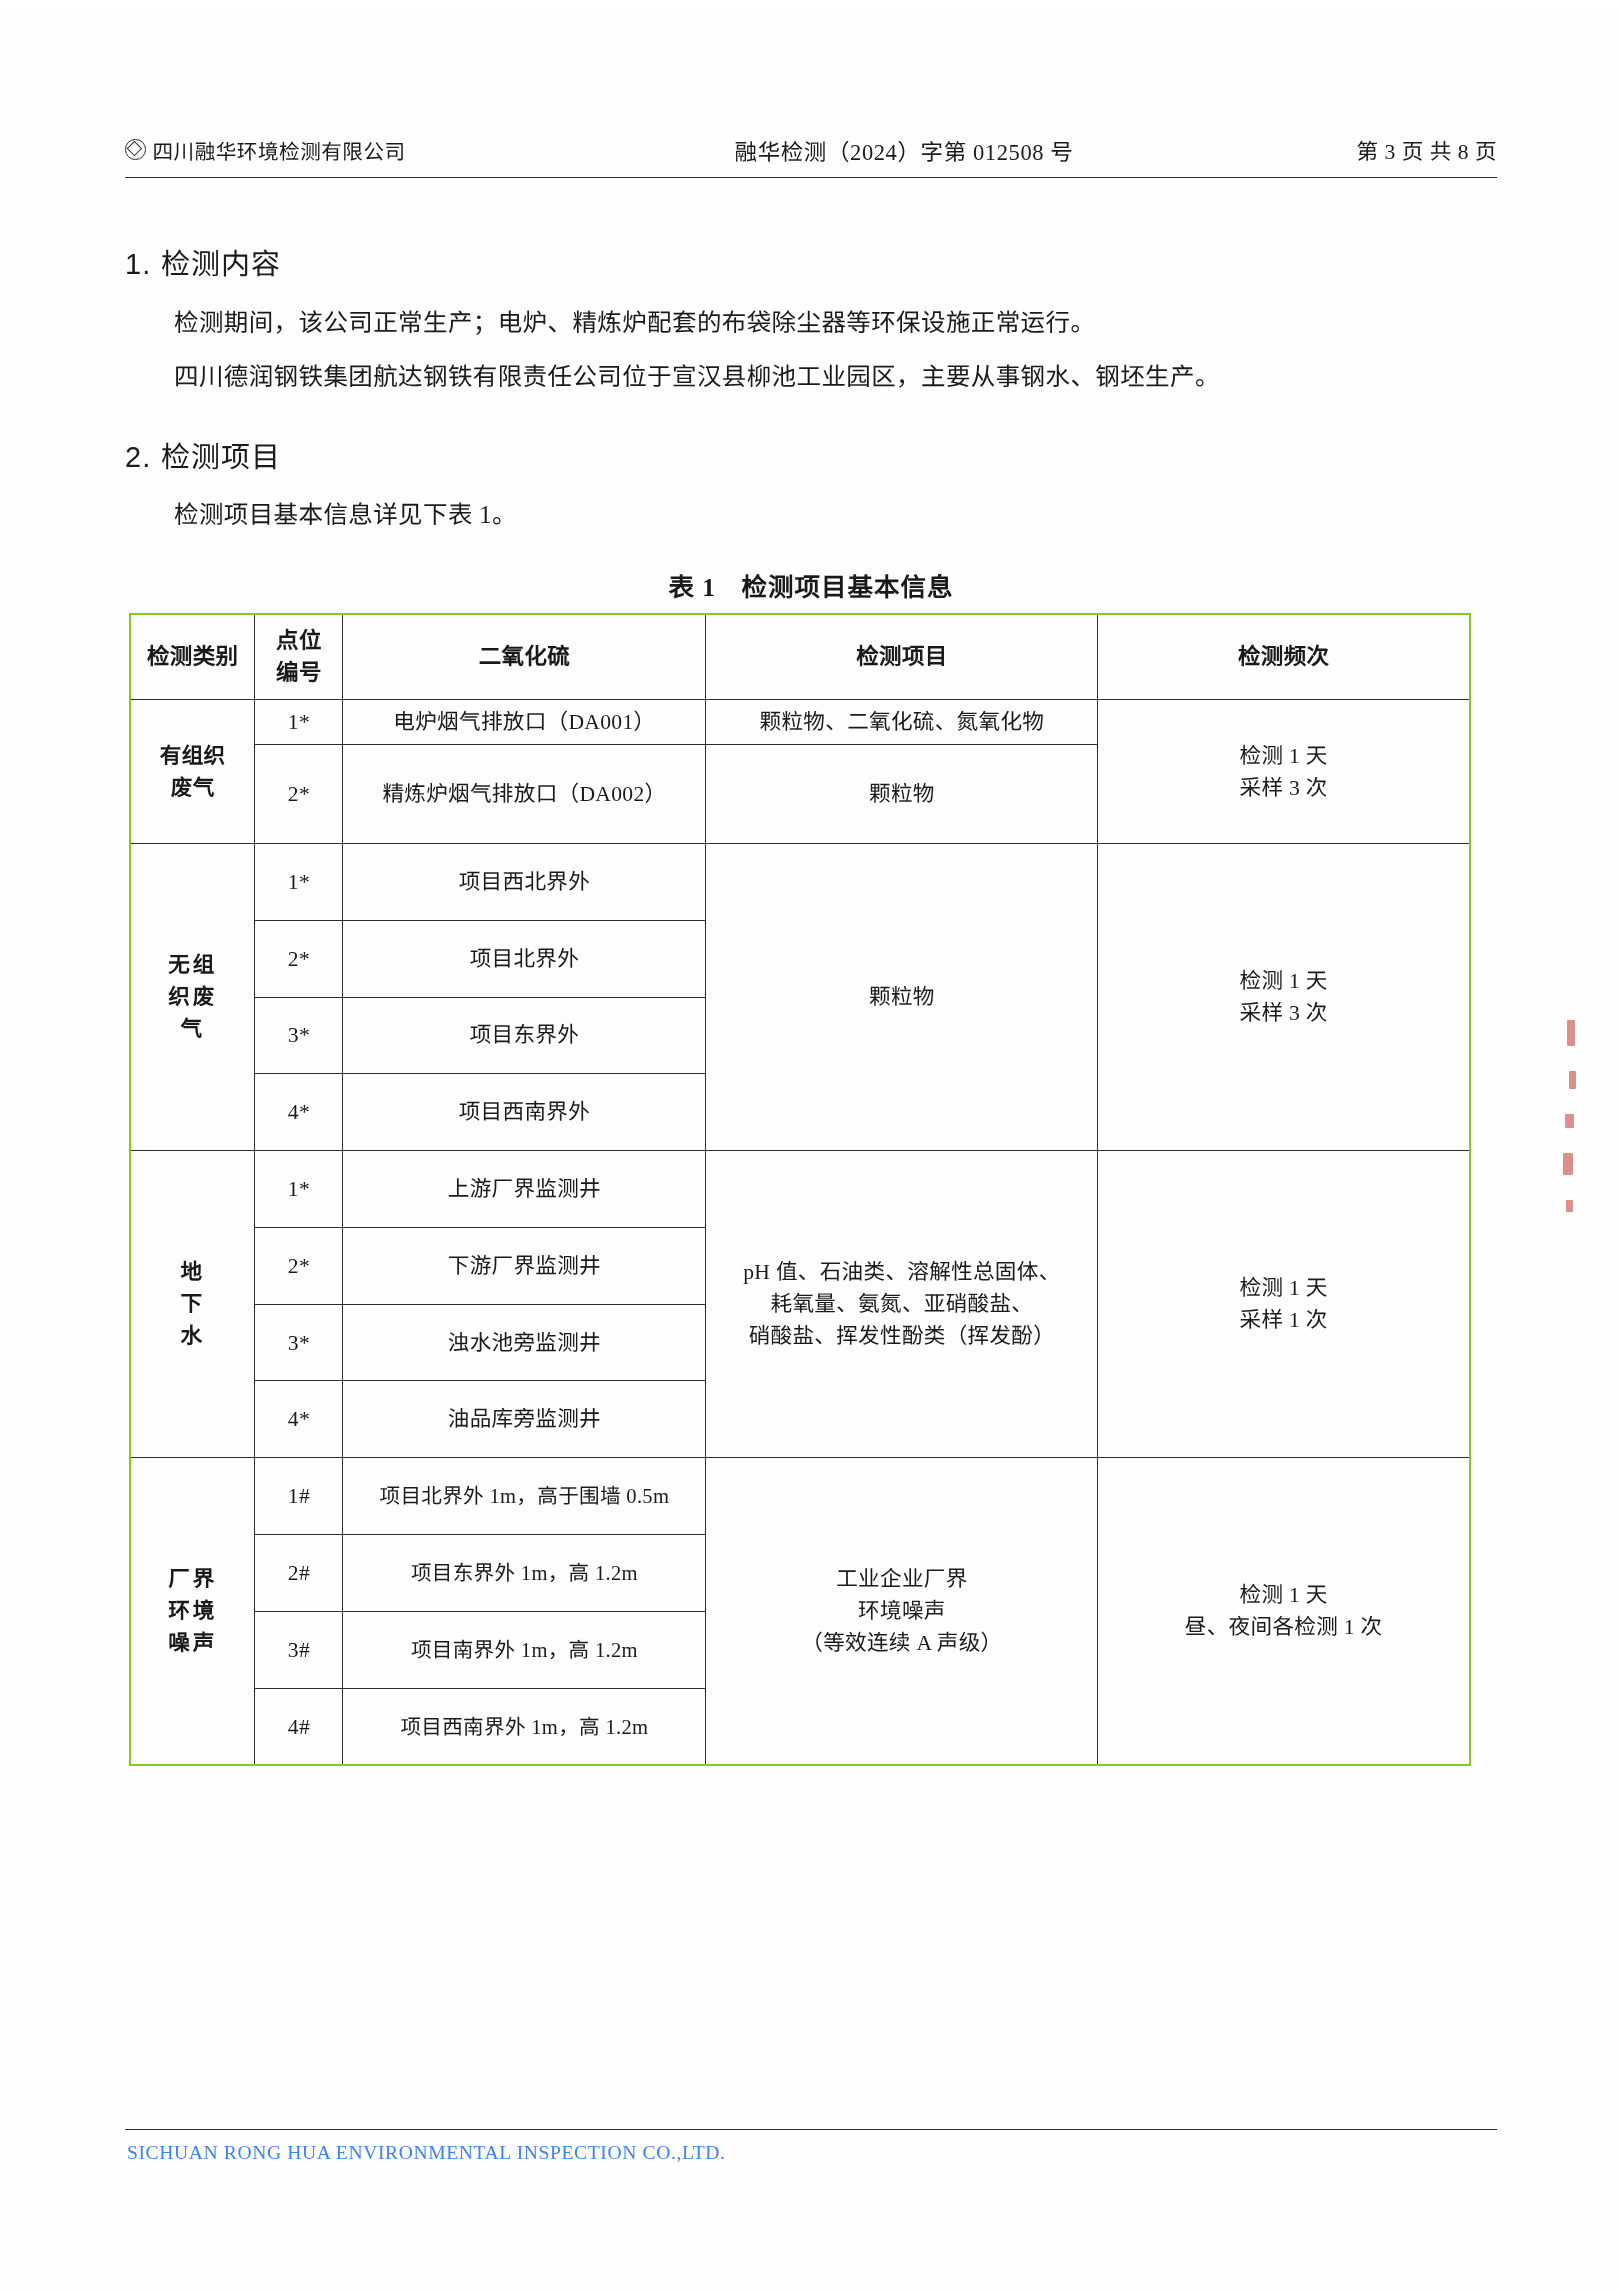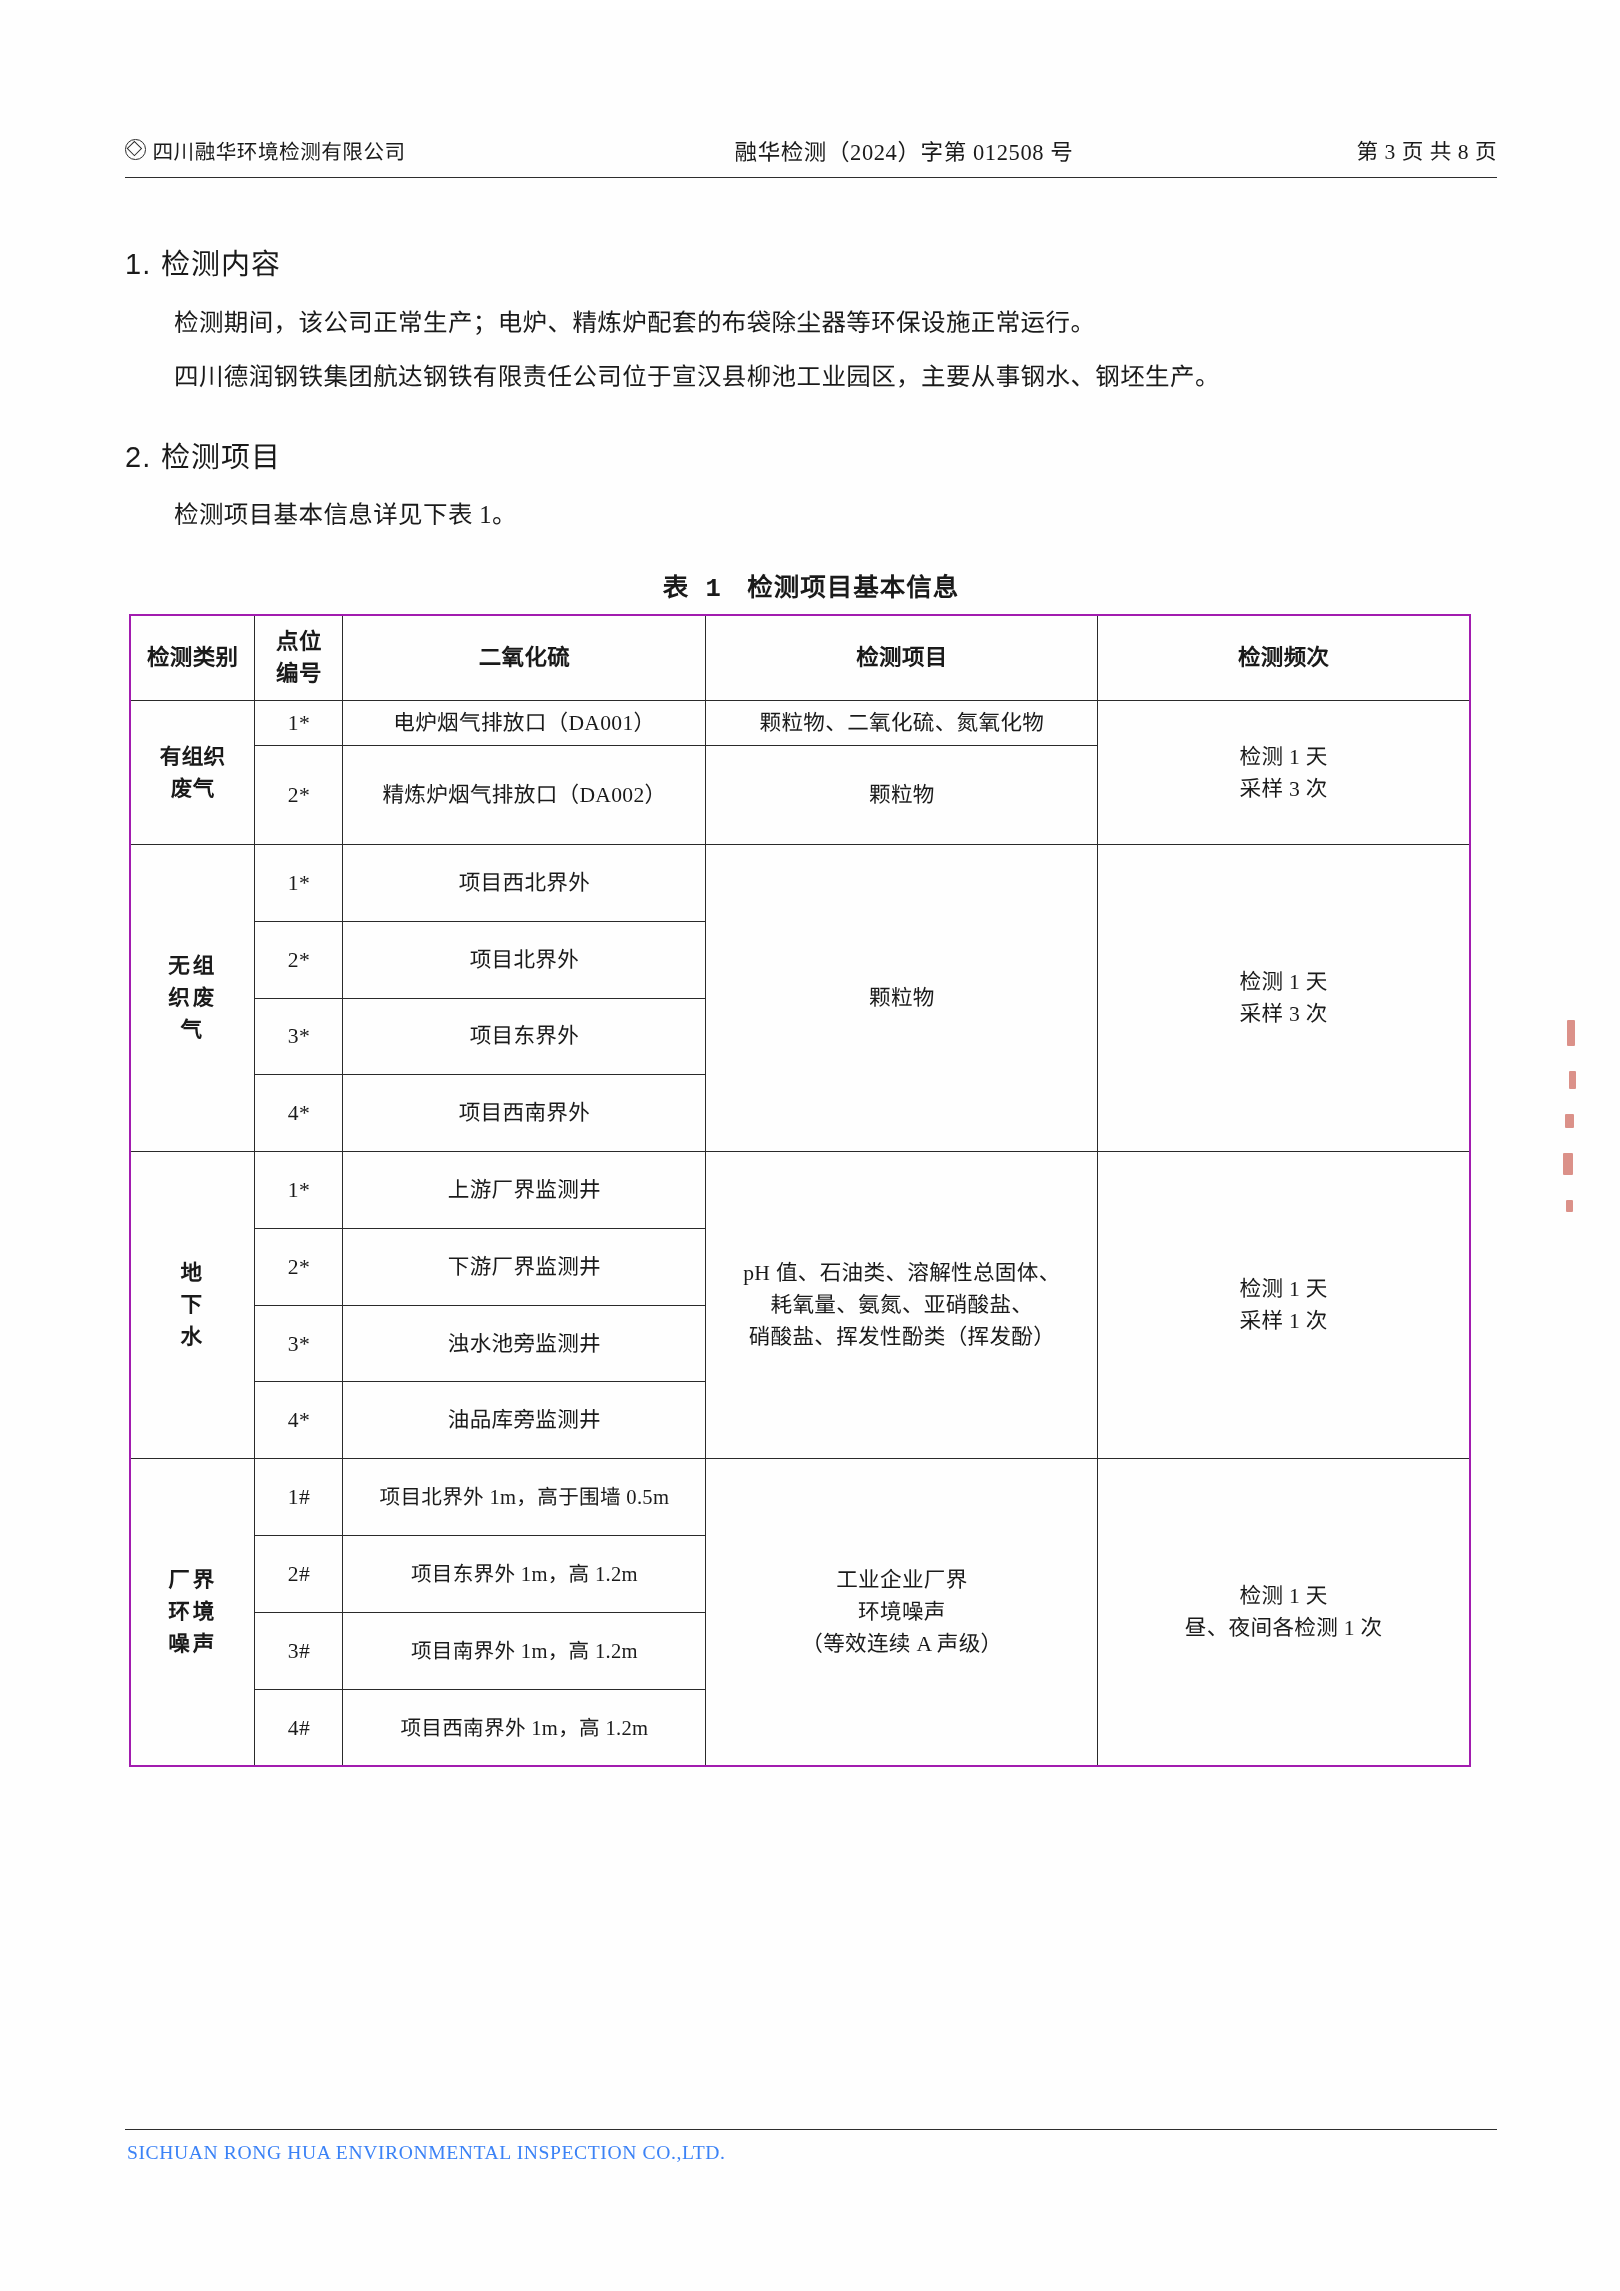--- a/index.html
+++ b/index.html
@@ -100,21 +100,21 @@
     margin: 0;
     text-indent: 49px;
     text-align: justify;
     letter-spacing: 0.4px;
   }
   .table-caption {
     text-align: center;
     font-weight: bold;
     font-size: 25.5px;
     margin: 23.5px 0 9.8px 0;
-    font-family: Liberation Mono, monospace;
+    font-family: Liberation Serif, serif;
     letter-spacing: 1px;
   }
   .table-caption .cap-gap { display: inline-block; width: 25.5px; }
   
   table.main {
     border-collapse: collapse;
     width: 1341px;
     margin-left: 3.9px;
     table-layout: fixed;
   }
@@ -136,21 +136,21 @@
   td.cat {
     font-weight: bold;
     font-family: "Liberation Sans", sans-serif;
     font-size: 23.5px;
     letter-spacing: 2px;
   }
   td.num-cell { font-size: 21.6px; }
   td.freq { font-size: 21.6px; line-height: 37px; }
   td.items { font-size: 21.6px; line-height: 37px; }
   .thick-top > td { border-top: 2px solid #1f1f1f; }
-  table.main { border: 2px solid #a21caf; }
+  table.main { border: 2px solid #84cc16; }
   
   .footer-rule {
     position: absolute;
     left: 125px;
     top: 2119px;
     width: 1372px;
     border-top: 1.6px solid #2d2d2d;
   }
   .footer-text {
     position: absolute;

